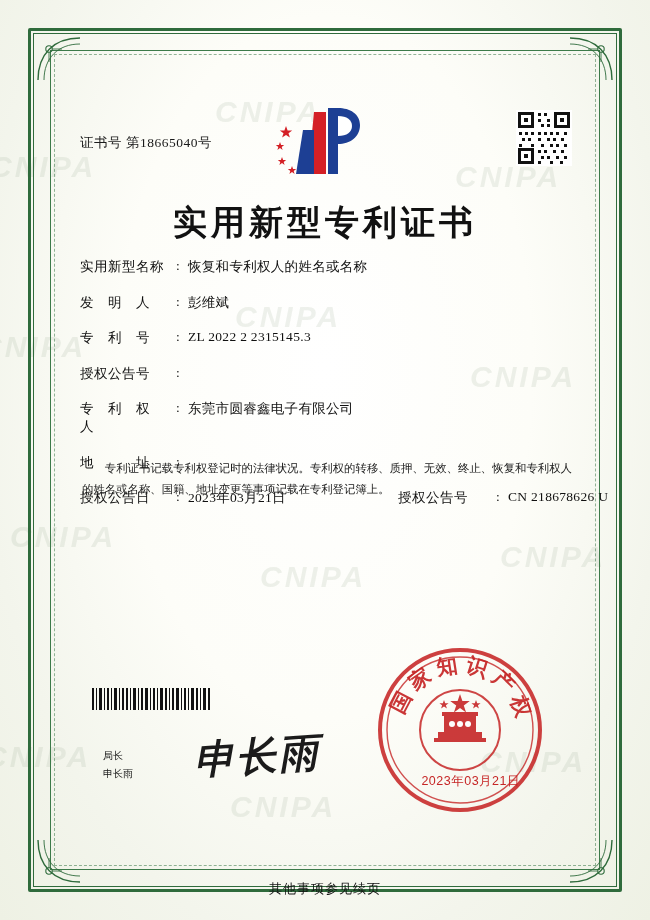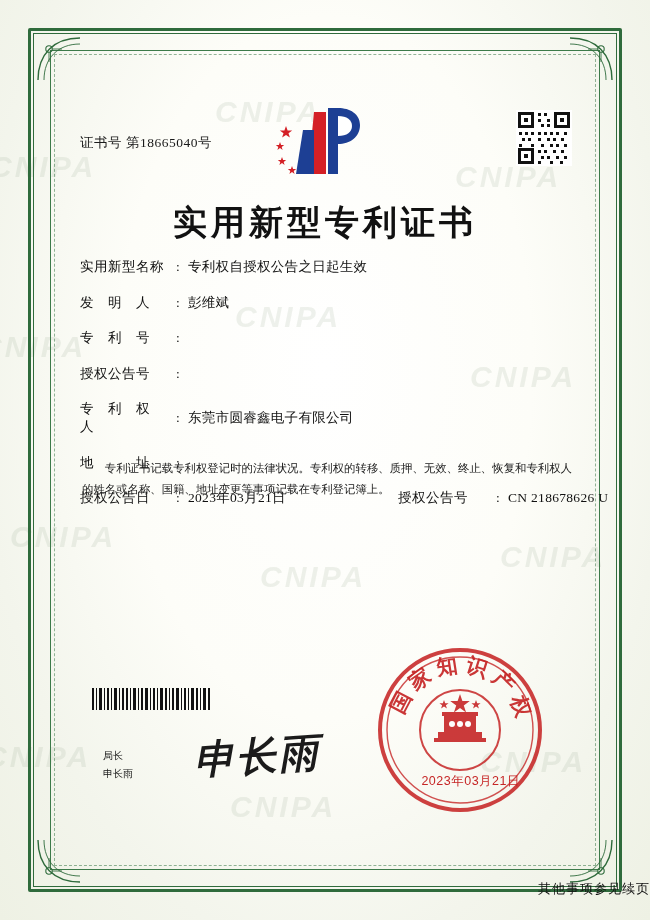--- a/index.html
+++ b/index.html
@@ -133,21 +133,21 @@
   }
 
   .fields {
     position: absolute;
     top: 192px;
     left: 14px;
     right: 10px;
   }
   .field-row {
     display: flex;
-    align-items: center;
+    align-items: flex-start;
     margin-bottom: 17.5px;
     font-size: 13.5px;
     color: #111;
   }
   .field-label {
     width: 96px;
     flex: none;
     letter-spacing: 0.5px;
   }
   .field-colon {
@@ -240,21 +240,21 @@
     text-align: center;
     font-size: 12px;
     color: #1a1a1a;
   }
 
   .footer-note {
     position: absolute;
     bottom: 22px;
     left: 0;
     right: 0;
-    text-align: right;
+    text-align: center;
     font-size: 13px;
     color: #111;
     letter-spacing: 1px;
   }
 </style>
 </head>
 <body>
 
 <div id="certificate">
 
@@ -396,32 +396,33 @@
       </svg>
     </div>
 
     <div class="title">实用新型专利证书</div>
 
     <div class="fields">
 
       <div class="field-row">
         <span class="field-label">实用新型名称</span>
         <span class="field-colon">:</span>
-        <span class="field-value">专利权自授权公告之日起生效</span>
+        <span class="field-value">恢复和专利权人的姓名或名称</span>
       </div>
 
       <div class="field-row">
         <span class="field-label">发　明　人</span>
         <span class="field-colon">:</span>
         <span class="field-value">彭维斌</span>
       </div>
 
       <div class="field-row">
         <span class="field-label">专　利　号</span>
         <span class="field-colon">:</span>
+        <span class="field-value">ZL 2022 2 2315145.3</span>
       </div>
 
       <div class="field-row">
         <span class="field-label">授权公告号</span>
         <span class="field-colon">:</span>
       </div>
 
       <div class="field-row">
         <span class="field-label">专　利　权　人</span>
         <span class="field-colon">:</span>

